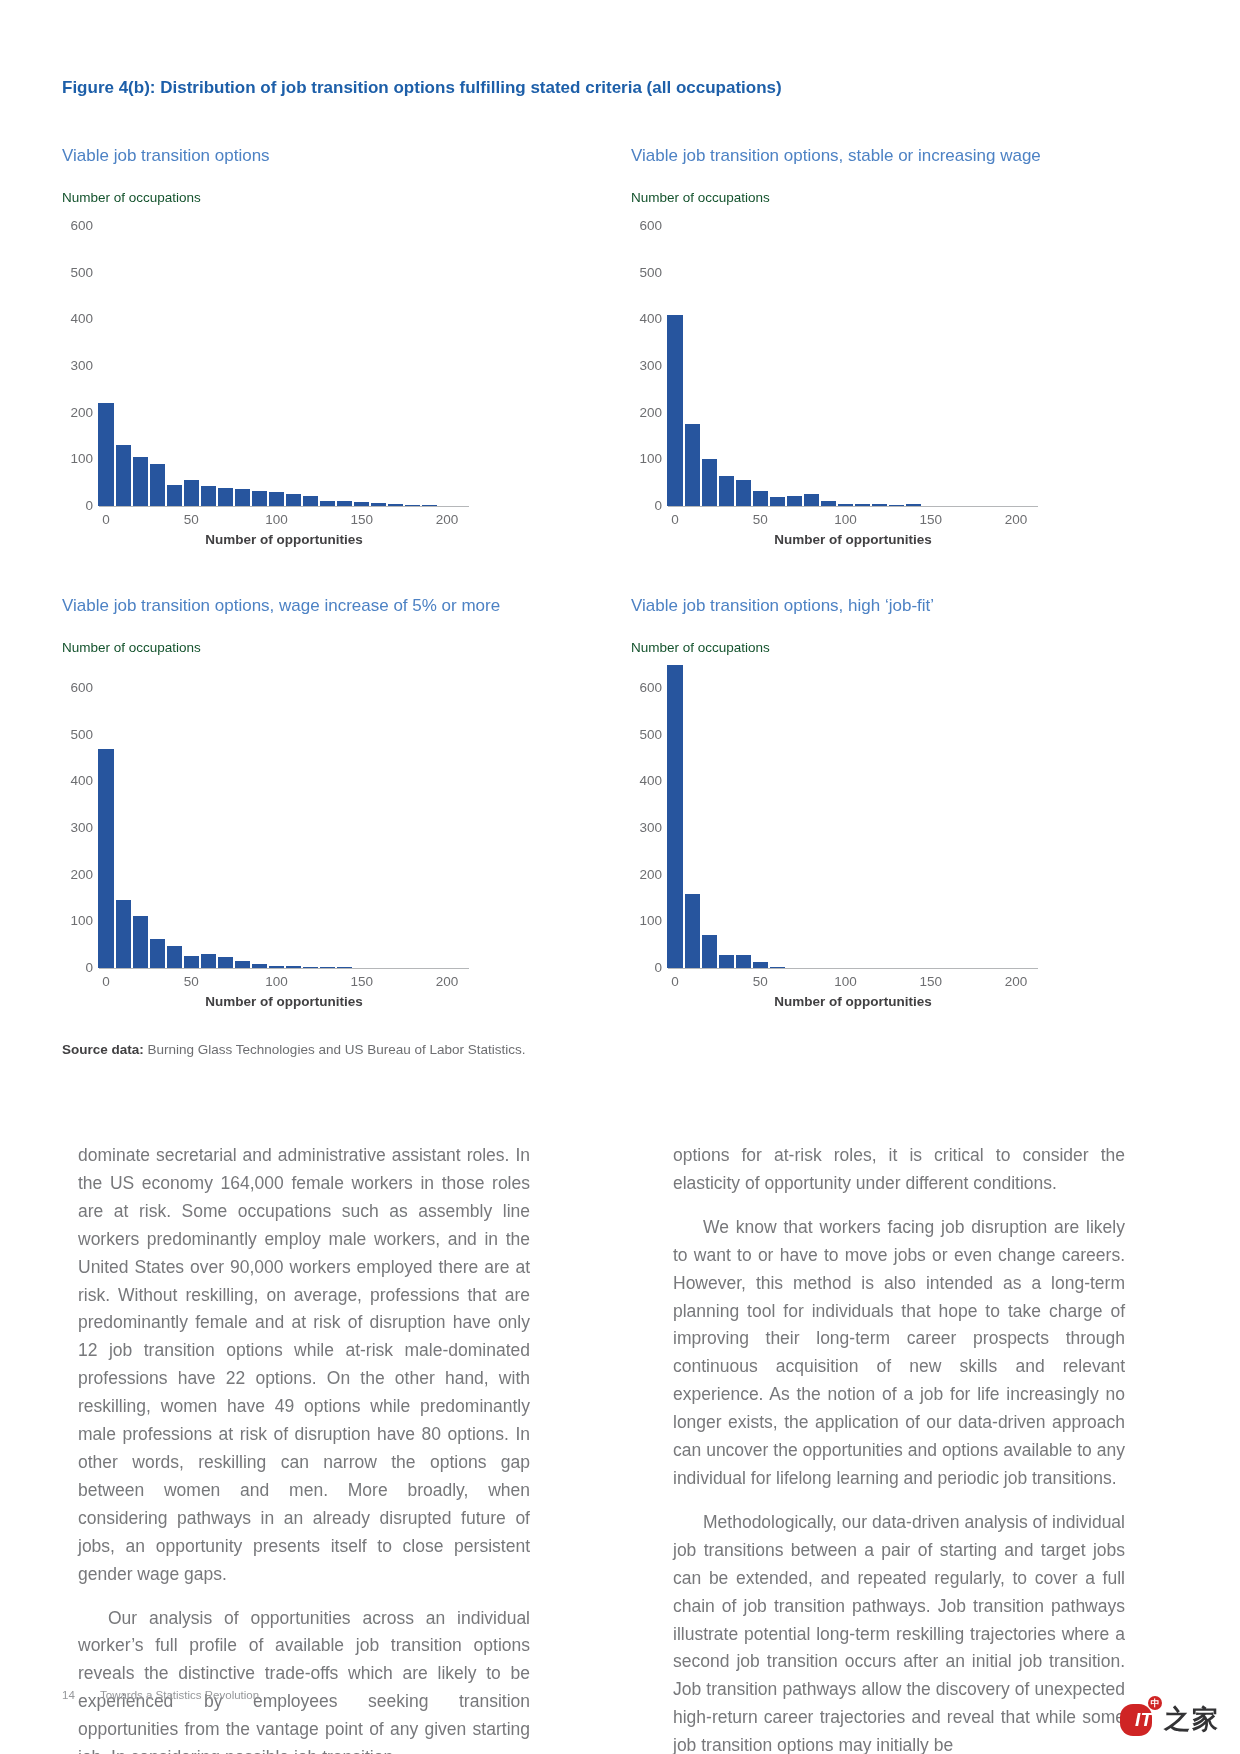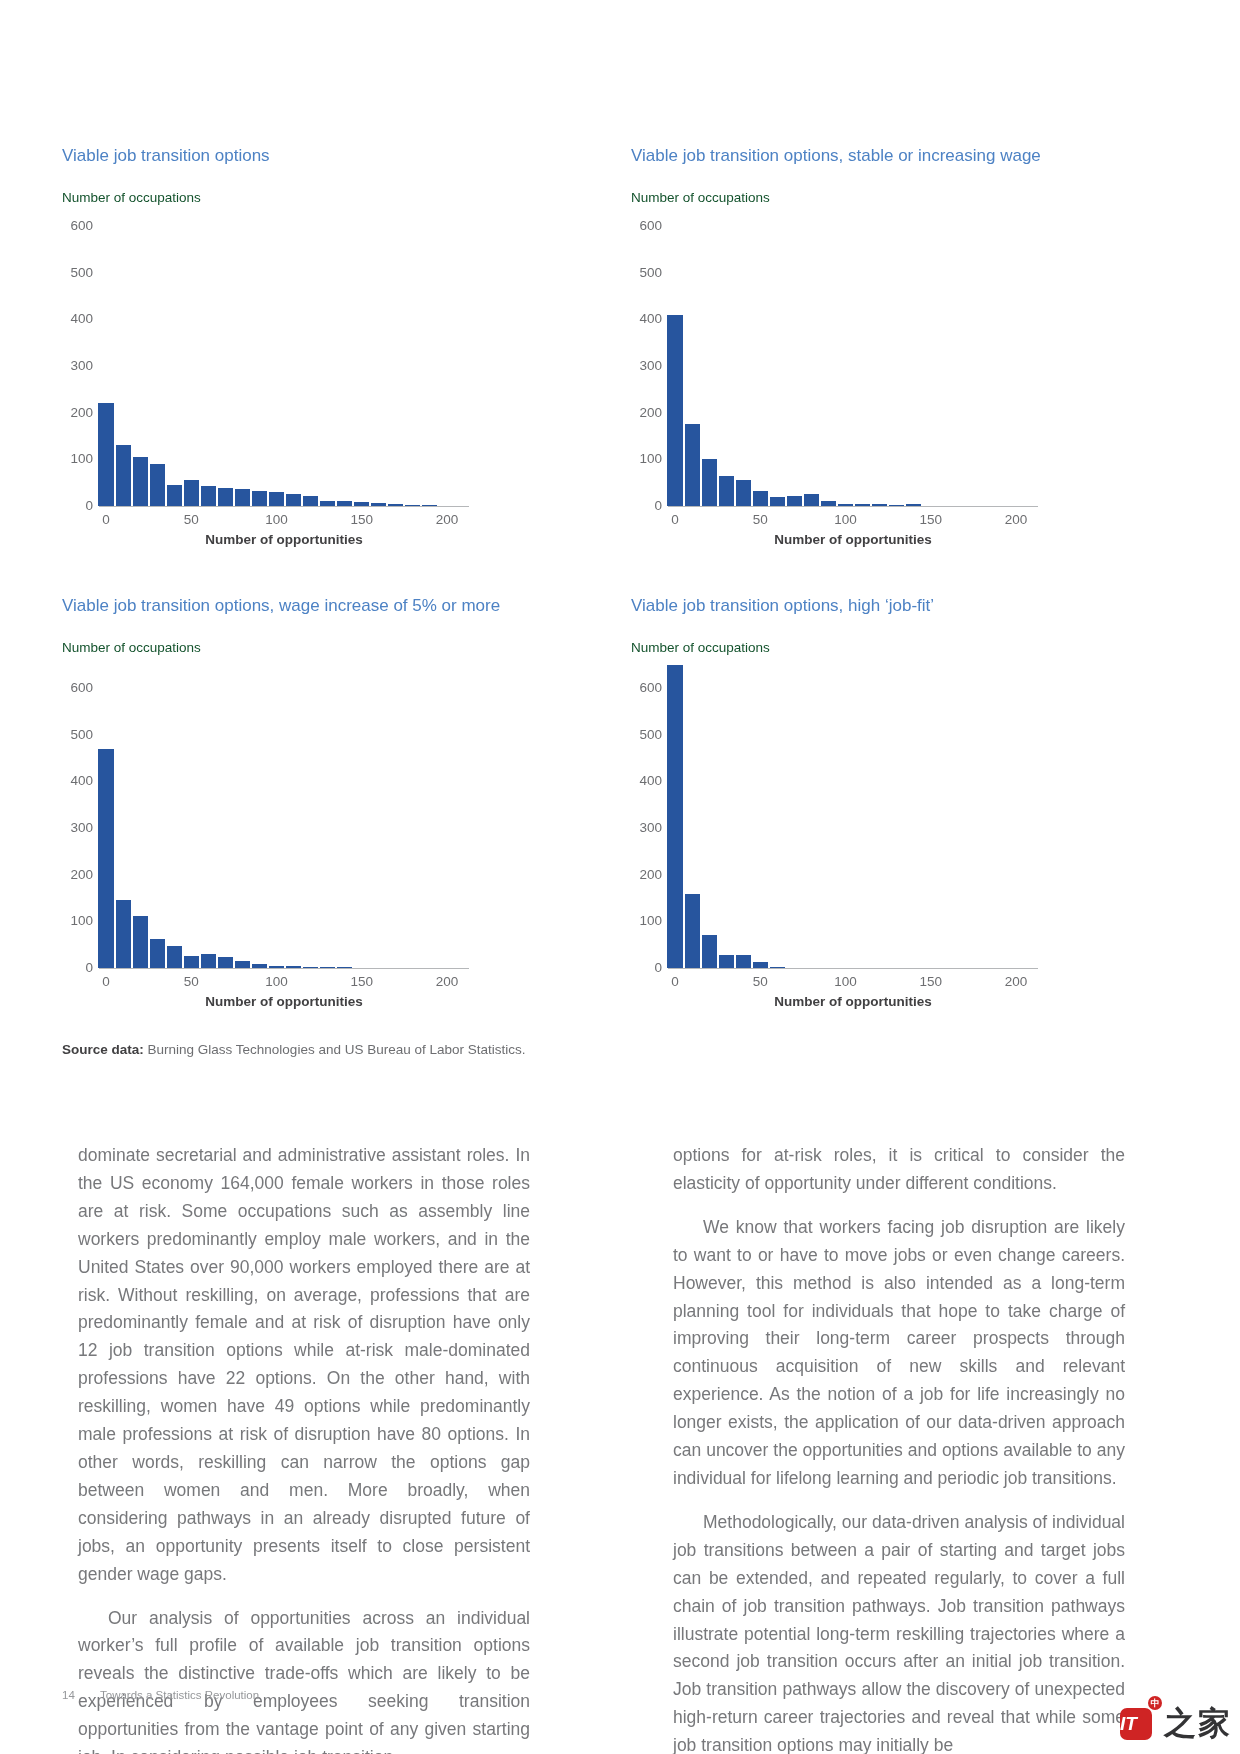--- a/index.html
+++ b/index.html
@@ -63,41 +63,42 @@
   .para{margin:16px;}
   .para.indent{text-indent:30px;}
   .footer{
     position:absolute;left:62px;top:1689px;
     font-size:11.5px;color:#95979a;
   }
   .footer .pageno{display:inline-block;width:38px;}
   .logo{position:absolute;left:1120px;top:1702px;white-space:nowrap;}
   .logo-box{
     display:inline-block;vertical-align:middle;
-    width:32px;height:32px;border-radius:7px;
-    background:#cf2424;color:#ffffff;text-align:left;
+    width:32px;height:32px;border-radius:13px;
+    background:#cf2424;color:#ffffff;text-align:right;
     font-size:19px;line-height:32px;font-weight:bold;font-style:italic;
   }
   .logo-badge{
     display:inline-block;vertical-align:top;position:relative;left:-4px;top:-6px;
     width:14px;height:14px;border-radius:50%;
     background:#cf2424;color:#ffffff;text-align:center;
     font-size:9px;line-height:14px;font-weight:bold;
   }
   .logo-cn{
     display:inline-block;vertical-align:middle;margin-left:-2px;
     font-family:Liberation Sans, sans-serif;
-    font-size:32px;font-weight:bold;color:#333335;letter-spacing:2px;
+    font-size:26px;font-weight:bold;color:#333335;letter-spacing:2px;
   }
 </style>
 </head>
 <body>
 
 <div id="page">
 
+  <div class="fig-title">Figure 4(b): Distribution of job transition options fulfilling stated criteria (all occupations)</div>
 
   <div class="chart c1 row1">
     <h3 class="chart-title">Viable job transition options</h3>
     <div class="y-axis-title">Number of occupations</div>
     <div class="plot">
         <div class="ytick" style="top: 280px;">0</div>
         <div class="ytick" style="top: 233.333px;">100</div>
         <div class="ytick" style="top: 186.667px;">200</div>
         <div class="ytick" style="top: 140px;">300</div>
         <div class="ytick" style="top: 93.3333px;">400</div>

